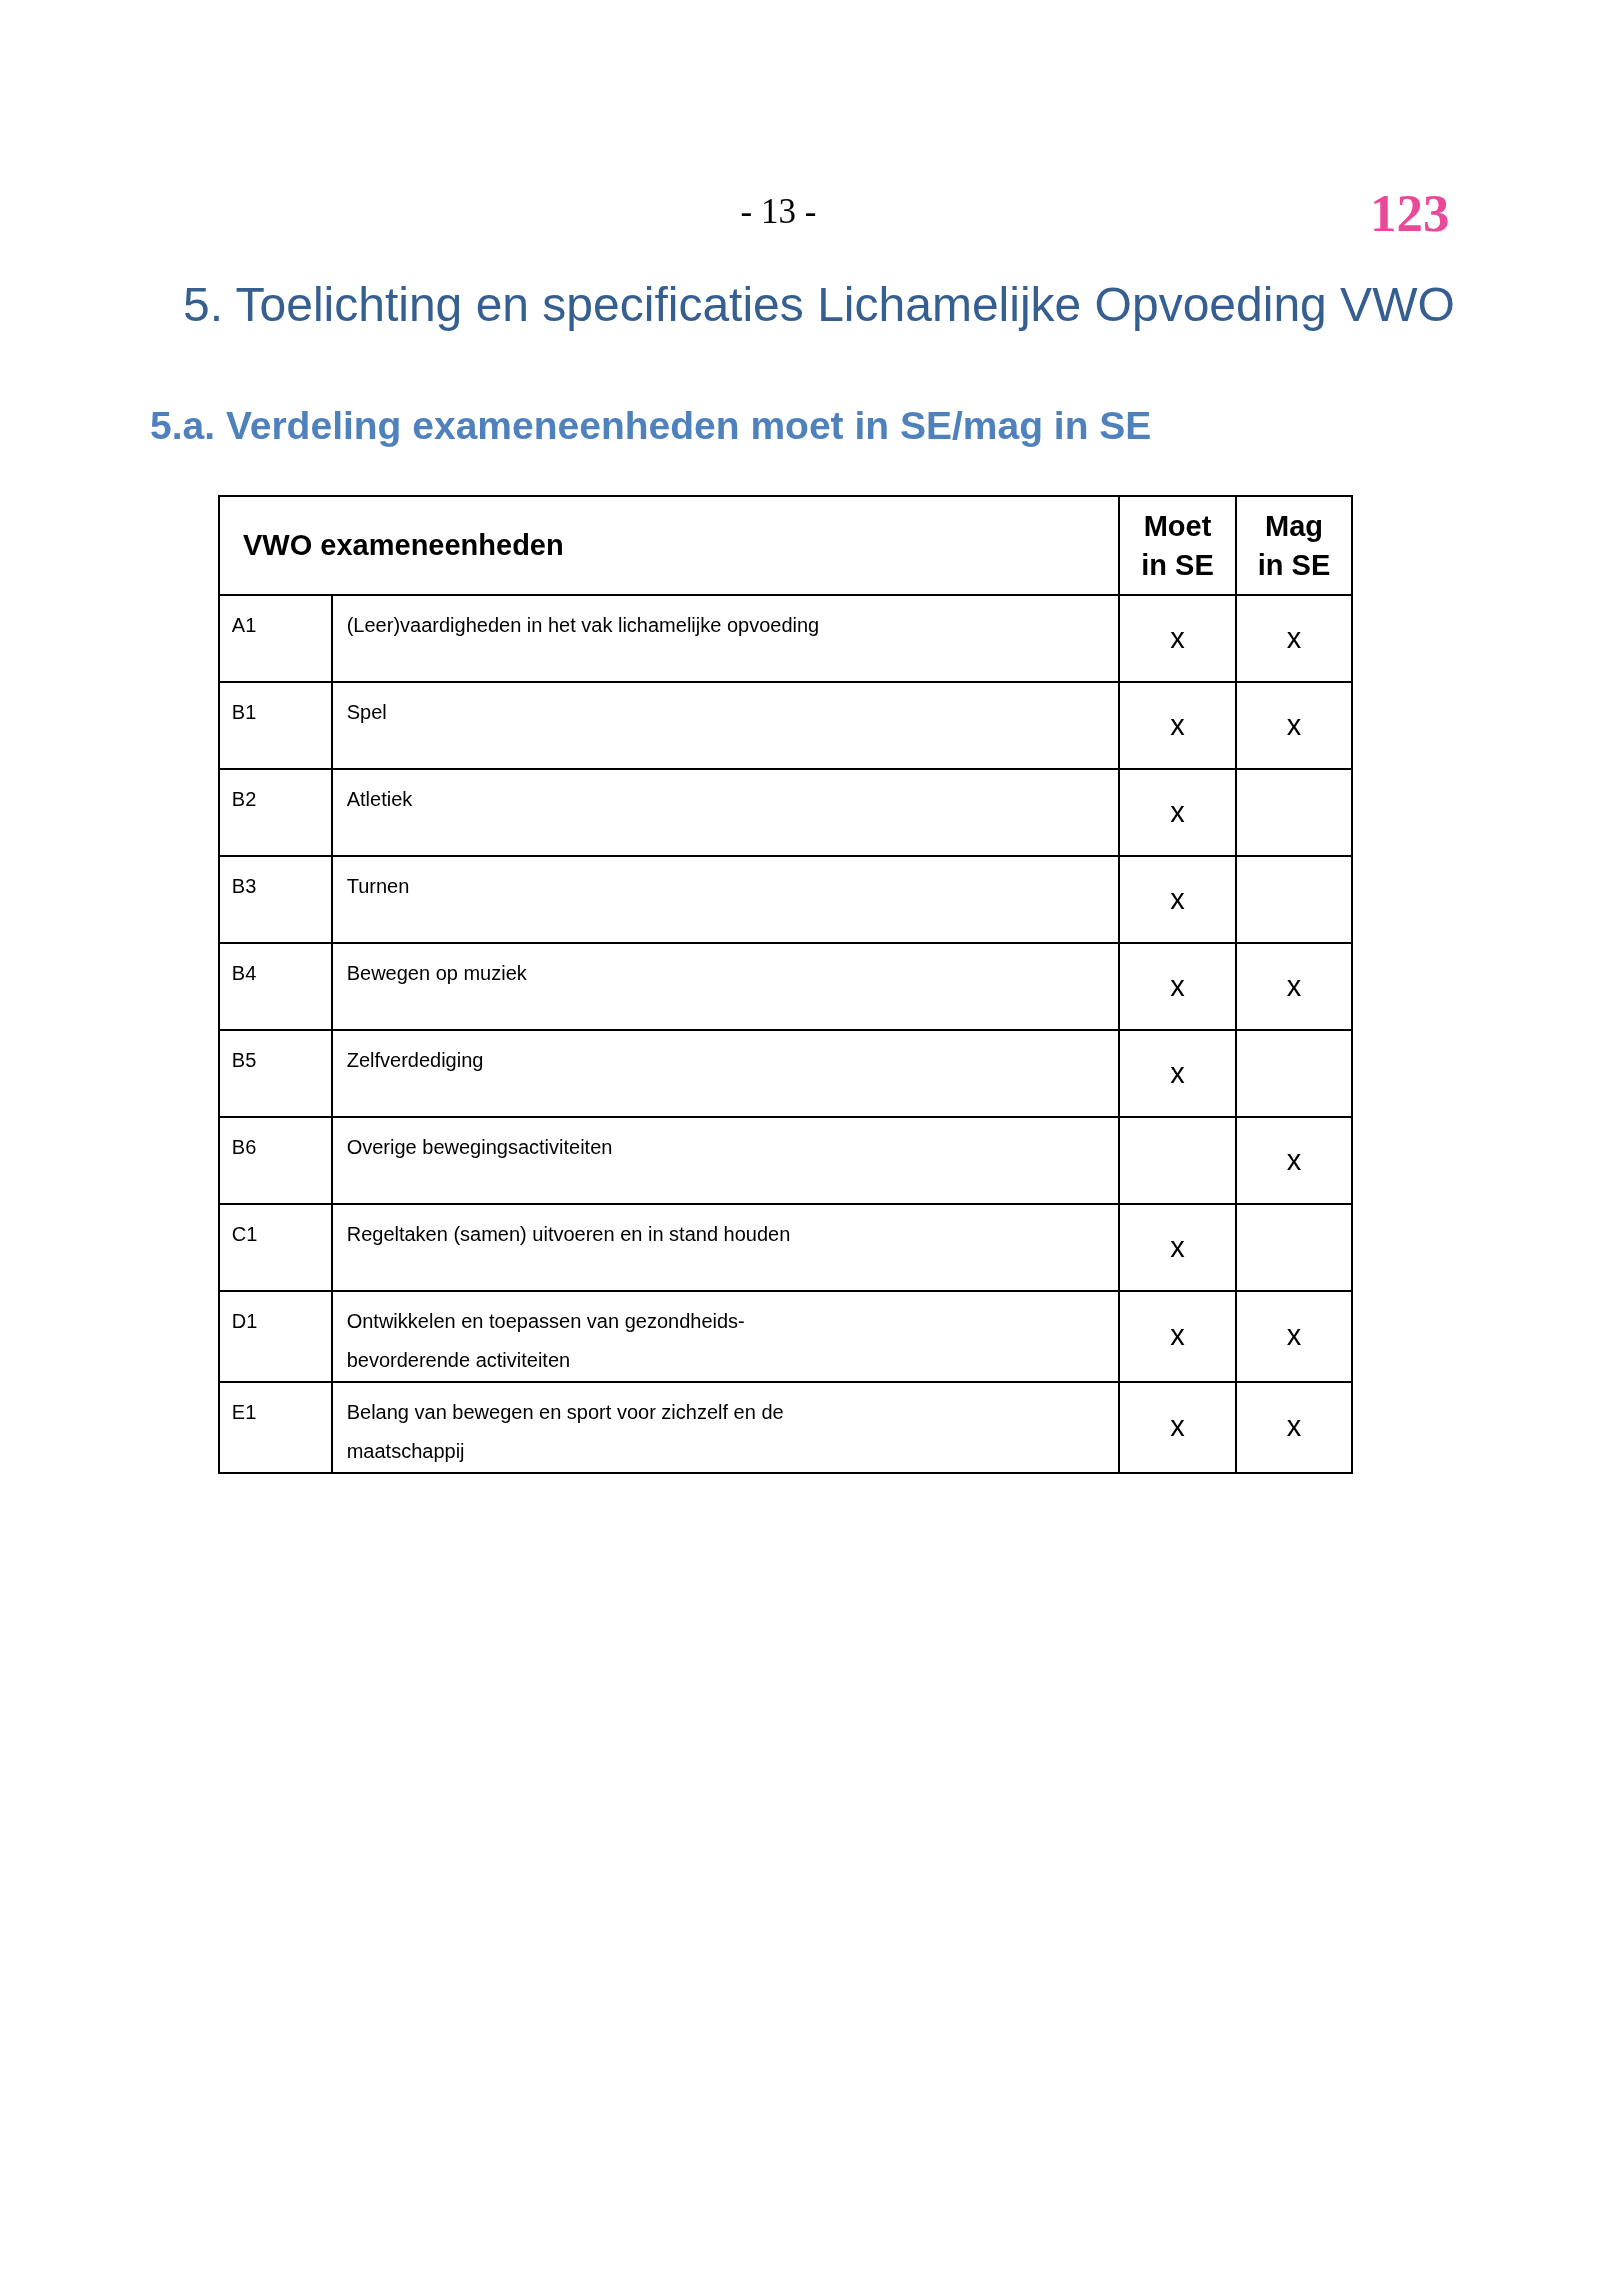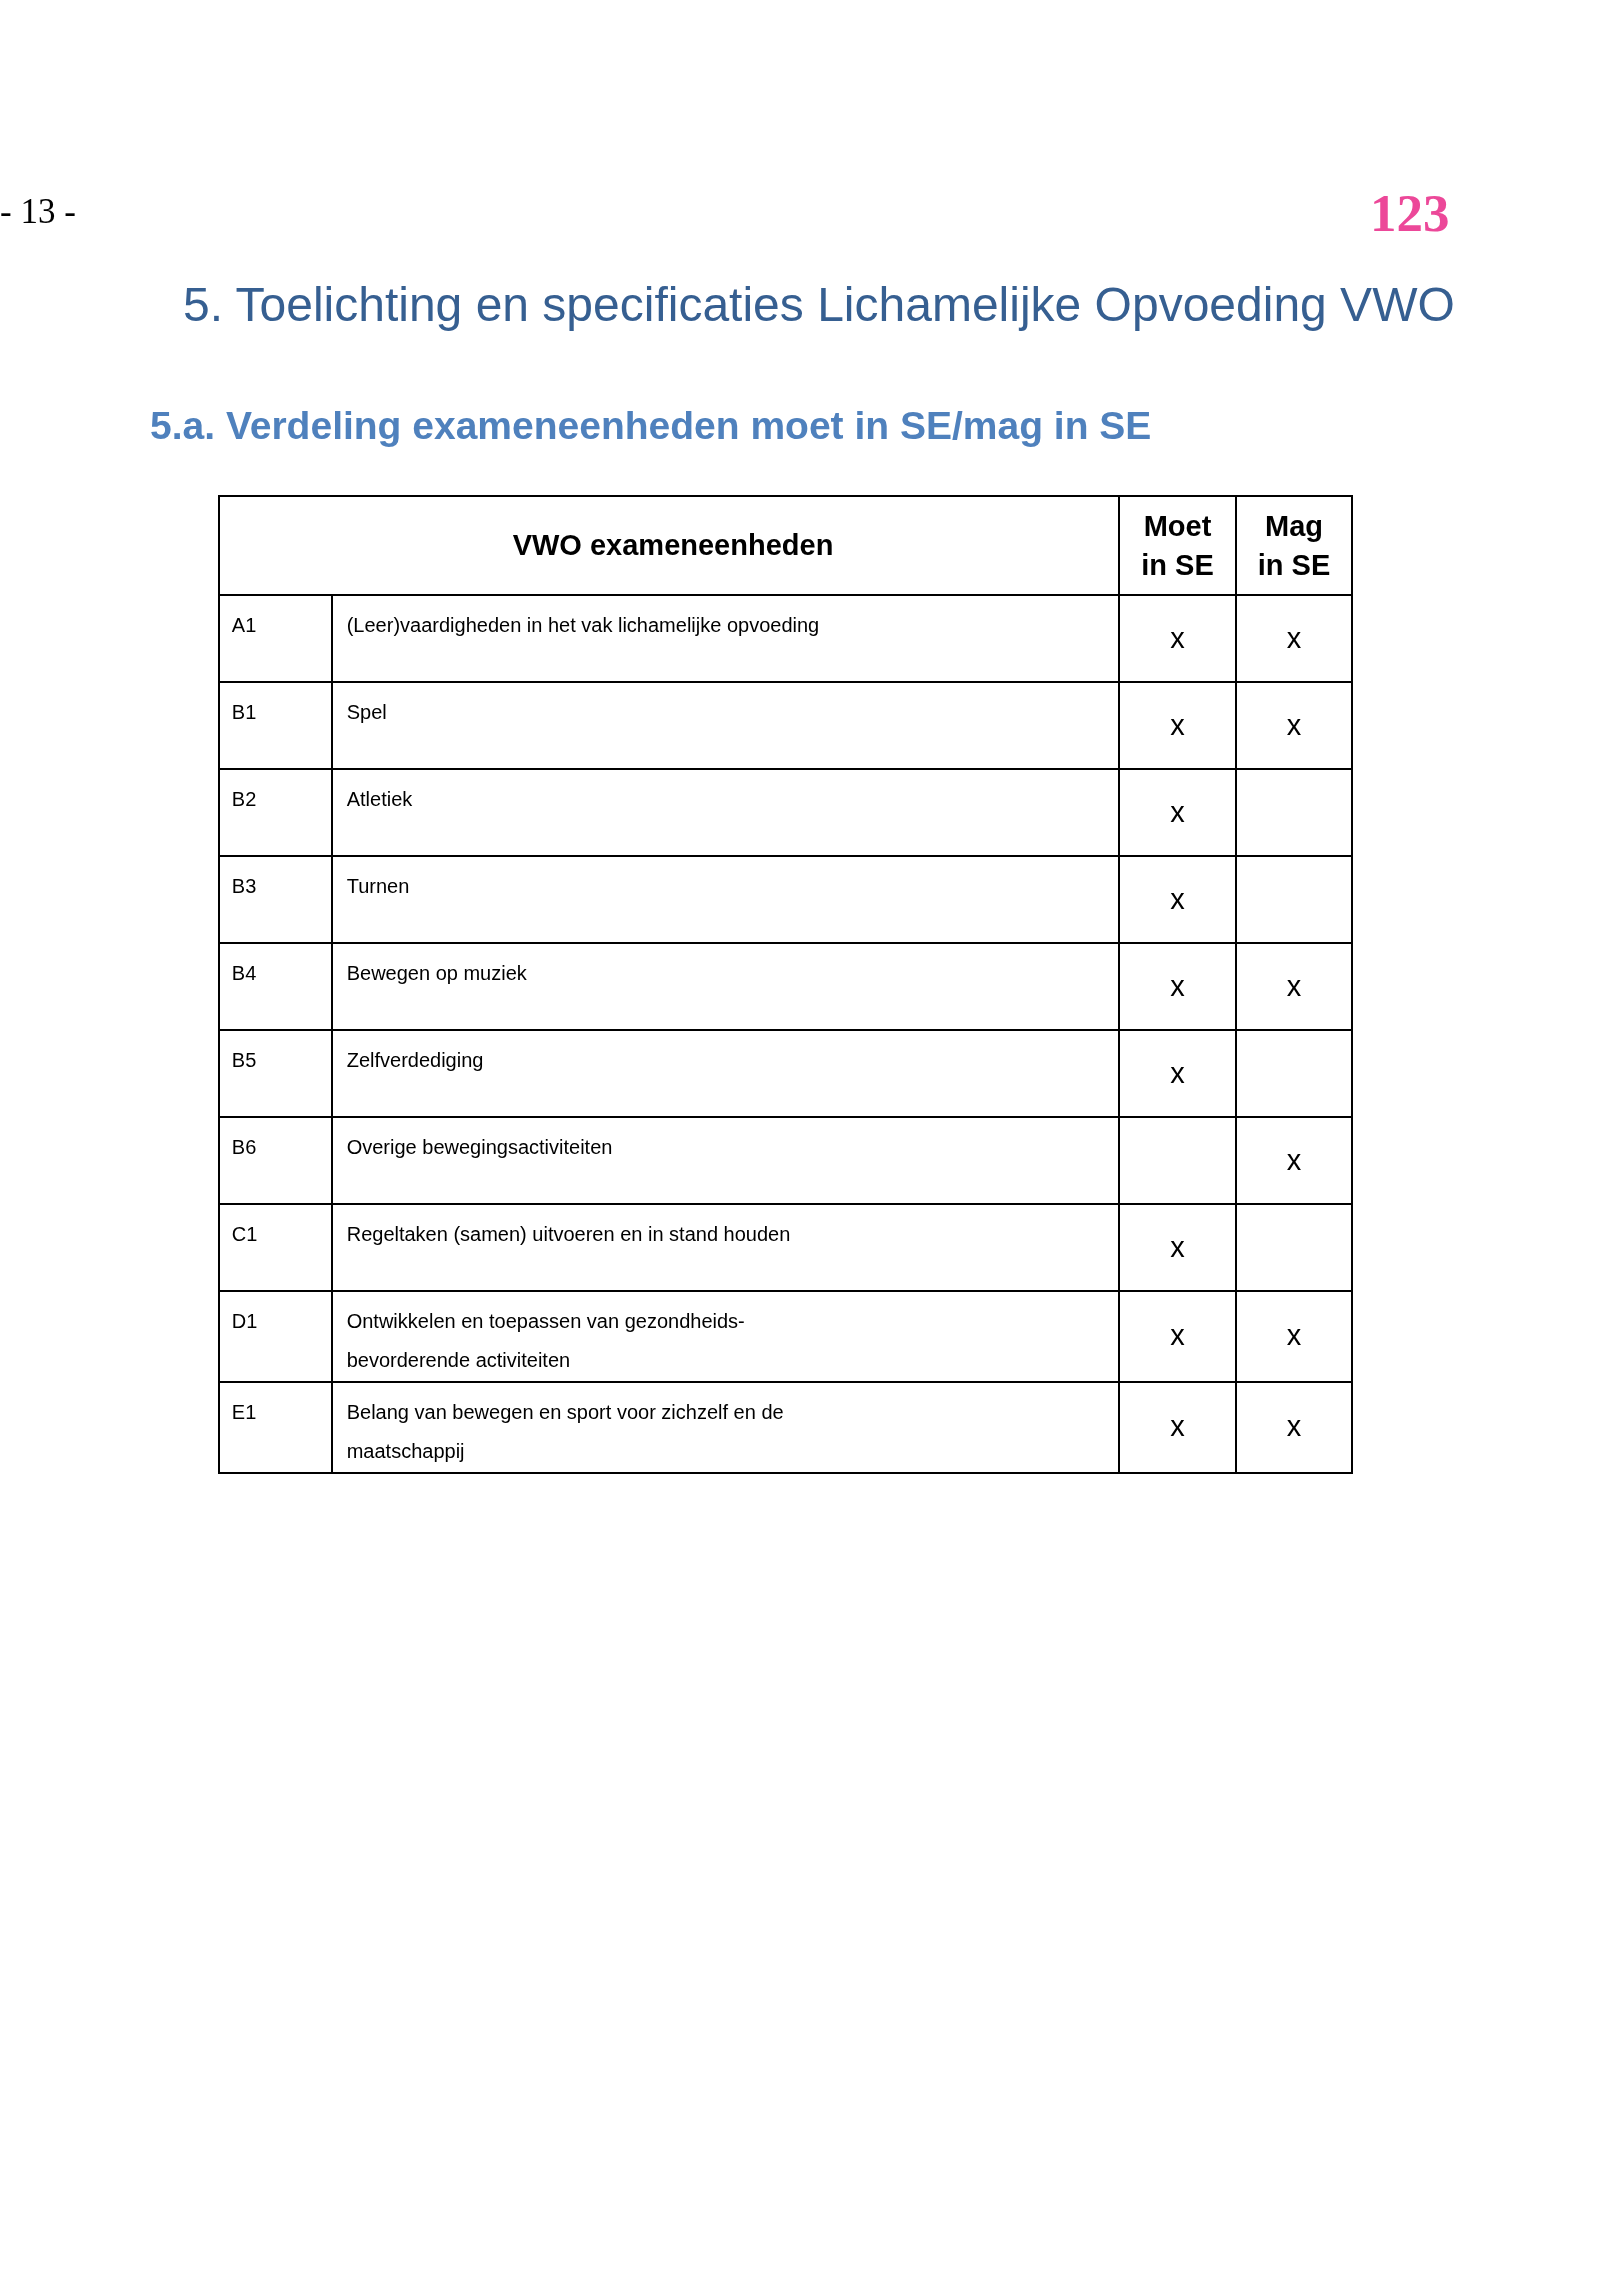--- a/index.html
+++ b/index.html
@@ -9,20 +9,21 @@
     background: #ffffff;
     position: relative;
     font-family: "Liberation Sans", sans-serif;
     color: #000000;
   }
   .pagenum {
     position: absolute;
     top: 194px;
     left: 0;
     width: 1557px;
+    text-align: center;
     font-family: "Liberation Serif", serif;
     font-size: 35px;
     line-height: 35px;
     color: #000000;
   }
   .corner {
     position: absolute;
     top: 186px;
     left: 1370px;
     font-family: "Liberation Serif", serif;
@@ -67,21 +68,21 @@
   }
   .examtable thead tr { height: 99px; }
   .examtable tbody tr { height: 87px; }
   .examtable th {
     font-size: 29px;
     line-height: 39px;
     font-weight: bold;
     vertical-align: middle;
     background: #ffffff;
   }
-  th.h-main { text-align: center; padding-left: 9px; }
+  th.h-main { text-align: left; padding-left: 23px; }
   th.h-sub  { text-align: center; white-space: pre-line; }
   .examtable td {
     font-size: 20px;
     line-height: 39px;
     vertical-align: top;
     padding-top: 9.8px;
   }
   td.code { padding-left: 11.8px; }
   td.desc { padding-left: 13.7px; padding-right: 9.8px; white-space: pre-line; }
   td.mark {

